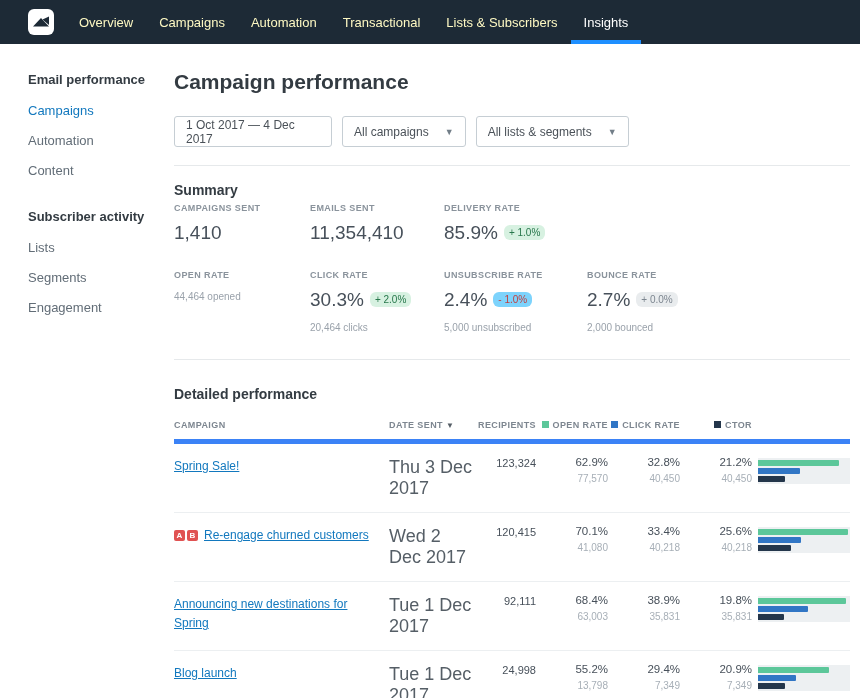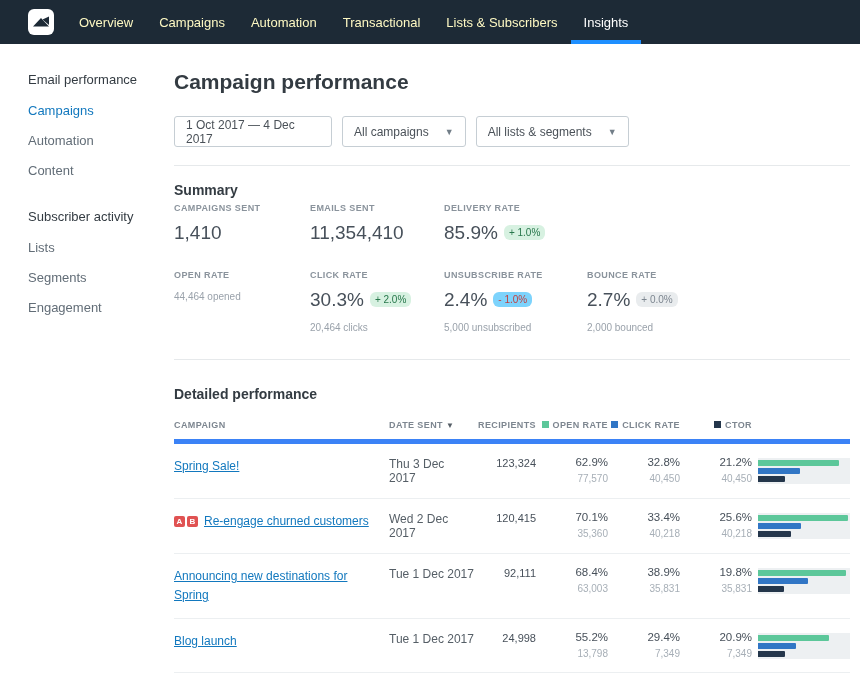--- a/index.html
+++ b/index.html
@@ -34,21 +34,21 @@
   .nav-item.active::after {
     content: "";
     position: absolute; left: 0; right: 0; bottom: 0;
     height: 4px; background: #1e8fff;
   }
 
   
   .layout { display: flex; height: 654px; }
   .sidebar { width: 174px; padding: 28px 0 0 28px; flex-shrink: 0; }
   .side-heading {
-    font-size: 13px; font-weight: normal; color: #333b42;
+    font-size: 13px; font-weight: bold; color: #333b42;
     margin-bottom: 16px;
   }
   .side-item {
     font-size: 13px; color: #626d77;
     margin-bottom: 15px; cursor: pointer;
   }
   .side-item.active { color: #1278be; }
   .side-gap { height: 16px; }
 
   .main { flex: 1; padding: 26px 10px 0 0; }
@@ -129,21 +129,21 @@
   .sq-click { background: #3176c5; }
   .sq-ctor { background: #24364b; }
   .sort-caret { font-size: 8px; color: #555e66; margin-left: 3px; }
 
   .trow { padding: 12px 0 13px 0; border-bottom: 1px solid #eceff1; }
   .td-campaign { padding-right: 14px; }
   .camp-link {
     font-size: 12px; color: #1278be; text-decoration: underline;
     line-height: 1.45;
   }
-  .td-date { font-size: 12px; color: #555e66; padding-top: 1px; }
+  .td-date { font-size: 18px; color: #555e66; padding-top: 1px; }
   .td-num { font-size: 11px; color: #47505a; text-align: right; padding-top: 1px; }
   .td-stat { text-align: right; }
   .pct { font-size: 11.5px; color: #47505a; }
   .cnt { font-size: 10px; color: #a7afb7; margin-top: 5px; }
 
   .td-chart { display: flex; justify-content: flex-end; padding-top: 2px; }
   .chart {
     width: 92px; height: 26px;
     background: #edf0f2;
     display: flex; flex-direction: column; justify-content: space-between;
@@ -295,21 +295,21 @@
           </div>
         </div>
     </div>
 
     <div class="trow">
       <div class="td-campaign"><span class="ab-badge">A</span><span class="ab-badge">B</span><a href="#" class="camp-link">Re-engage churned customers</a></div>
       <div class="td-date">Wed 2 Dec 2017</div>
       <div class="td-num">120,415</div>
       <div class="td-stat">
           <div class="pct">70.1%</div>
-          <div class="cnt">35,360</div>
+          <div class="cnt">41,080</div>
         </div>
       <div class="td-stat">
           <div class="pct">33.4%</div>
           <div class="cnt">40,218</div>
         </div>
       <div class="td-stat">
           <div class="pct">25.6%</div>
           <div class="cnt">40,218</div>
         </div>
       <div class="td-chart">

